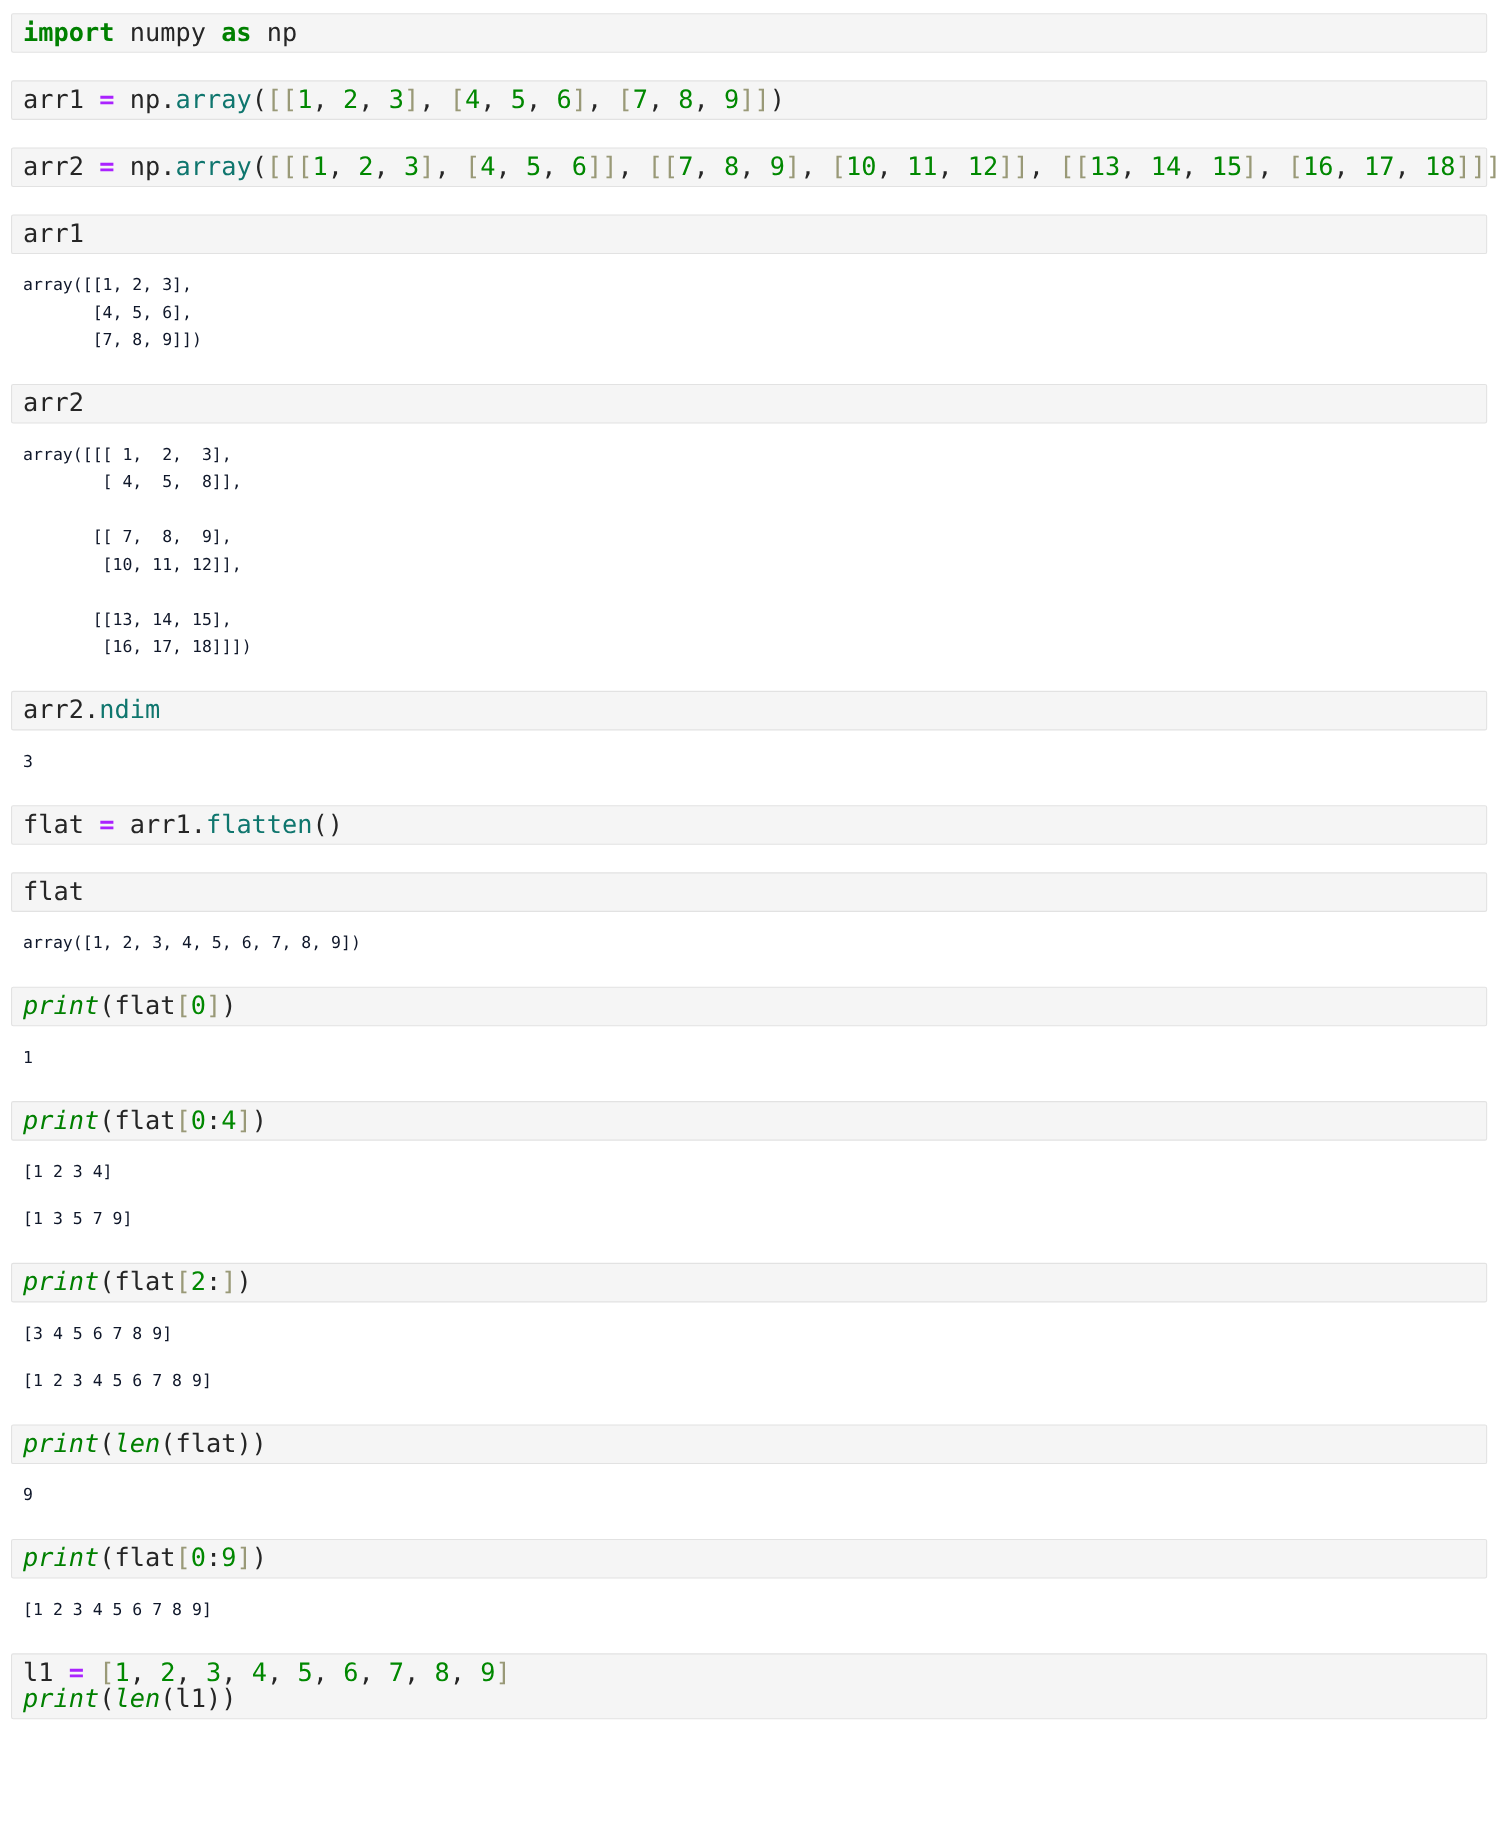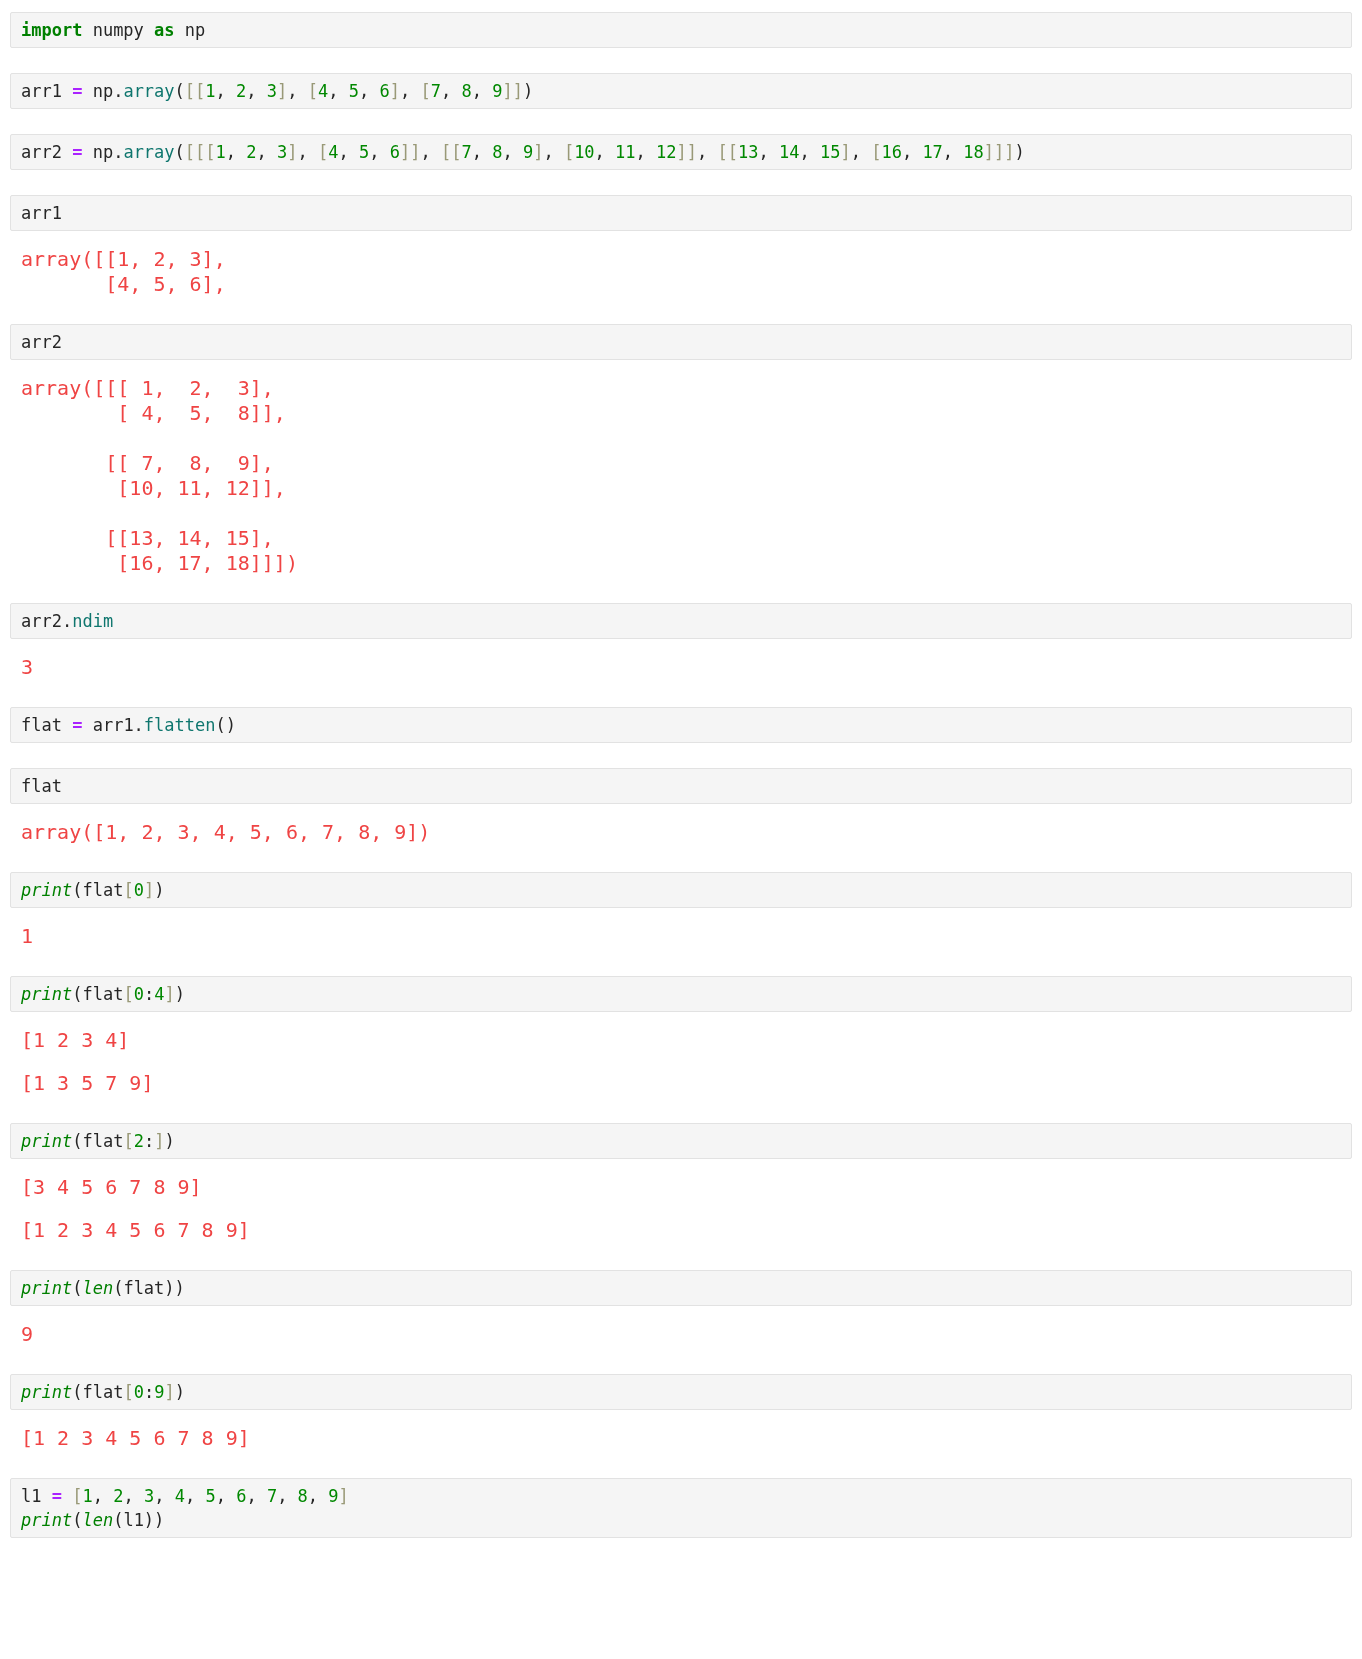--- a/index.html
+++ b/index.html
@@ -12,34 +12,34 @@
     font-family: "DejaVu Sans Mono", "Liberation Mono", monospace;
   }
   .code-cell {
     background: #f5f5f5;
     border: 1px solid #e2e2e2;
     border-radius: 2px;
     padding: 5px 10px;
     margin: 0 0 25px 0;
   }
   .code-line {
-    font-size: 17px;
+    font-size: 23px;
     line-height: 24px;
     white-space: pre;
     color: #262626;
   }
   .output-area {
     margin: -9px 0 27px 0;
     padding: 0 11px;
   }
   .out-line {
-    font-size: 20px;
+    font-size: 15px;
     line-height: 25px;
     white-space: pre;
-    color: #ef4444;
+    color: #0f172a;
   }
   .out-line:empty::before { content: "\00a0"; }
   
   .tok-kw  { color: #008000; font-weight: bold; }
   .tok-bi  { color: #008000; font-style: italic; }
   .tok-op  { color: #aa22ff; font-weight: bold; }
   .tok-num { color: #008800; }
   .tok-br  { color: #999977; }
   .tok-pr  { color: #0f766e; }
   .tok-cm  { color: #408080; font-style: italic; }
@@ -57,20 +57,21 @@
     </div>
     <div class="code-cell">
       <div class="code-line"><span class="tok-pl">arr2 </span><span class="tok-op">=</span><span class="tok-pl"> np.</span><span class="tok-pr">array</span><span class="tok-pl">(</span><span class="tok-br">[[[</span><span class="tok-num">1</span><span class="tok-pl">, </span><span class="tok-num">2</span><span class="tok-pl">, </span><span class="tok-num">3</span><span class="tok-br">]</span><span class="tok-pl">, </span><span class="tok-br">[</span><span class="tok-num">4</span><span class="tok-pl">, </span><span class="tok-num">5</span><span class="tok-pl">, </span><span class="tok-num">6</span><span class="tok-br">]]</span><span class="tok-pl">, </span><span class="tok-br">[[</span><span class="tok-num">7</span><span class="tok-pl">, </span><span class="tok-num">8</span><span class="tok-pl">, </span><span class="tok-num">9</span><span class="tok-br">]</span><span class="tok-pl">, </span><span class="tok-br">[</span><span class="tok-num">10</span><span class="tok-pl">, </span><span class="tok-num">11</span><span class="tok-pl">, </span><span class="tok-num">12</span><span class="tok-br">]]</span><span class="tok-pl">, </span><span class="tok-br">[[</span><span class="tok-num">13</span><span class="tok-pl">, </span><span class="tok-num">14</span><span class="tok-pl">, </span><span class="tok-num">15</span><span class="tok-br">]</span><span class="tok-pl">, </span><span class="tok-br">[</span><span class="tok-num">16</span><span class="tok-pl">, </span><span class="tok-num">17</span><span class="tok-pl">, </span><span class="tok-num">18</span><span class="tok-br">]]]</span><span class="tok-pl">)</span></div>
     </div>
     <div class="code-cell">
       <div class="code-line"><span class="tok-pl">arr1</span></div>
     </div>
     <div class="output-area">
       <div class="out-line">array([[1, 2, 3],</div>
       <div class="out-line">       [4, 5, 6],</div>
+      <div class="out-line">       [7, 8, 9]])</div>
     </div>
     <div class="code-cell">
       <div class="code-line"><span class="tok-pl">arr2</span></div>
     </div>
     <div class="output-area">
       <div class="out-line">array([[[ 1,  2,  3],</div>
       <div class="out-line">        [ 4,  5,  8]],</div>
       <div class="out-line"></div>
       <div class="out-line">       [[ 7,  8,  9],</div>
       <div class="out-line">        [10, 11, 12]],</div>

